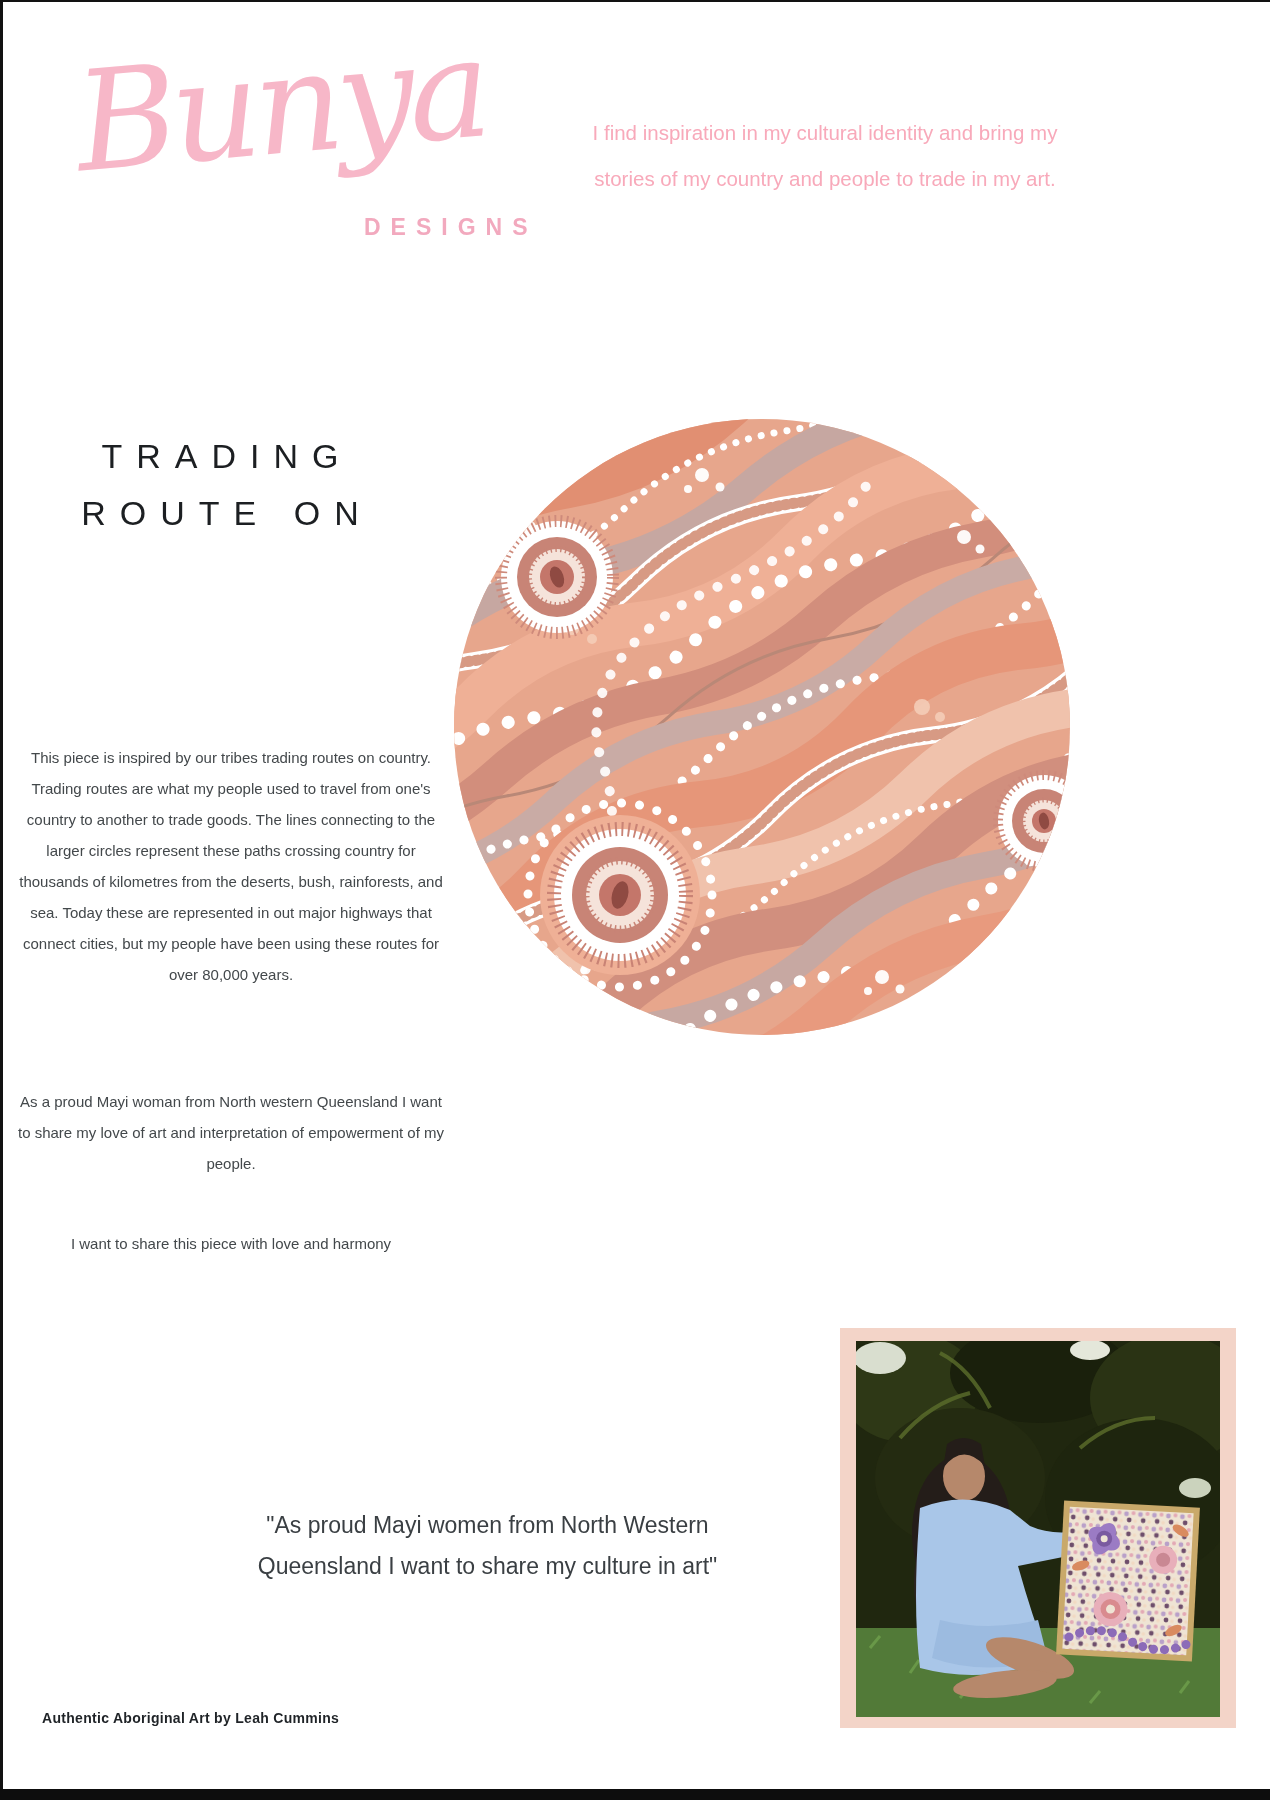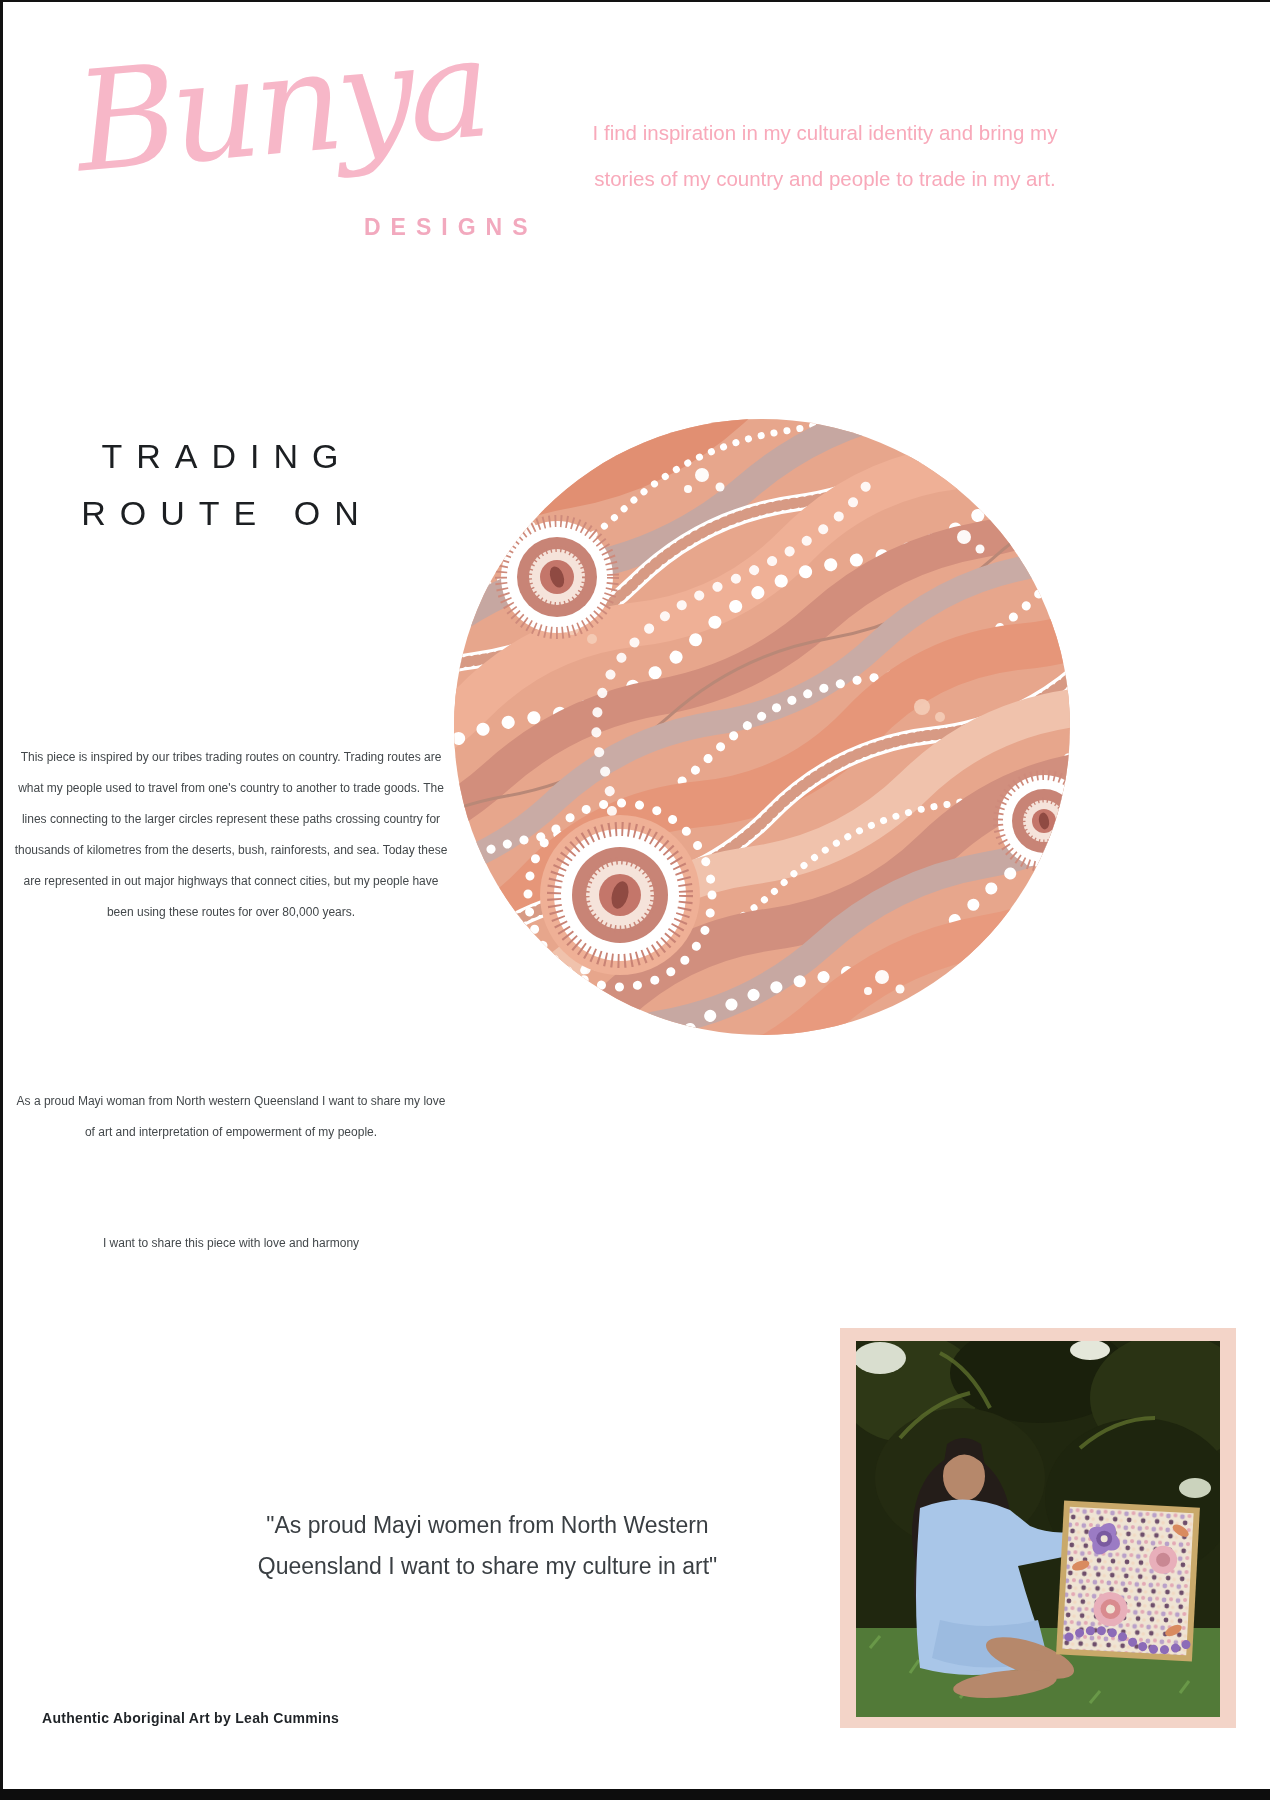--- a/index.html
+++ b/index.html
@@ -31,21 +31,21 @@
   .tagline div { white-space:nowrap; }
 
   .headline {
     position:absolute; left:60px; top:428px; width:334px;
     text-align:center; color:#1C1F22; font-weight:400;
     font-size:34px; line-height:57px; letter-spacing:14px;
   }
   .headline div { white-space:nowrap; }
 
   .bodycopy { position:absolute; left:14px; width:434px; text-align:center;
-    font-size:12px; line-height:31px; color:#43484B; }
+    font-size:15px; line-height:31px; color:#43484B; }
   .para1 { top:742px; }
   .para2 { top:1086px; }
   .para3 { top:1228px; }
 
   .artwork-wrap { position:absolute; left:452px; top:417px; width:620px; height:620px; }
 
   .quote {
     position:absolute; left:215px; top:1505px; width:545px;
     text-align:center; font-size:23px; line-height:41px; color:#3A3F43;
   }

